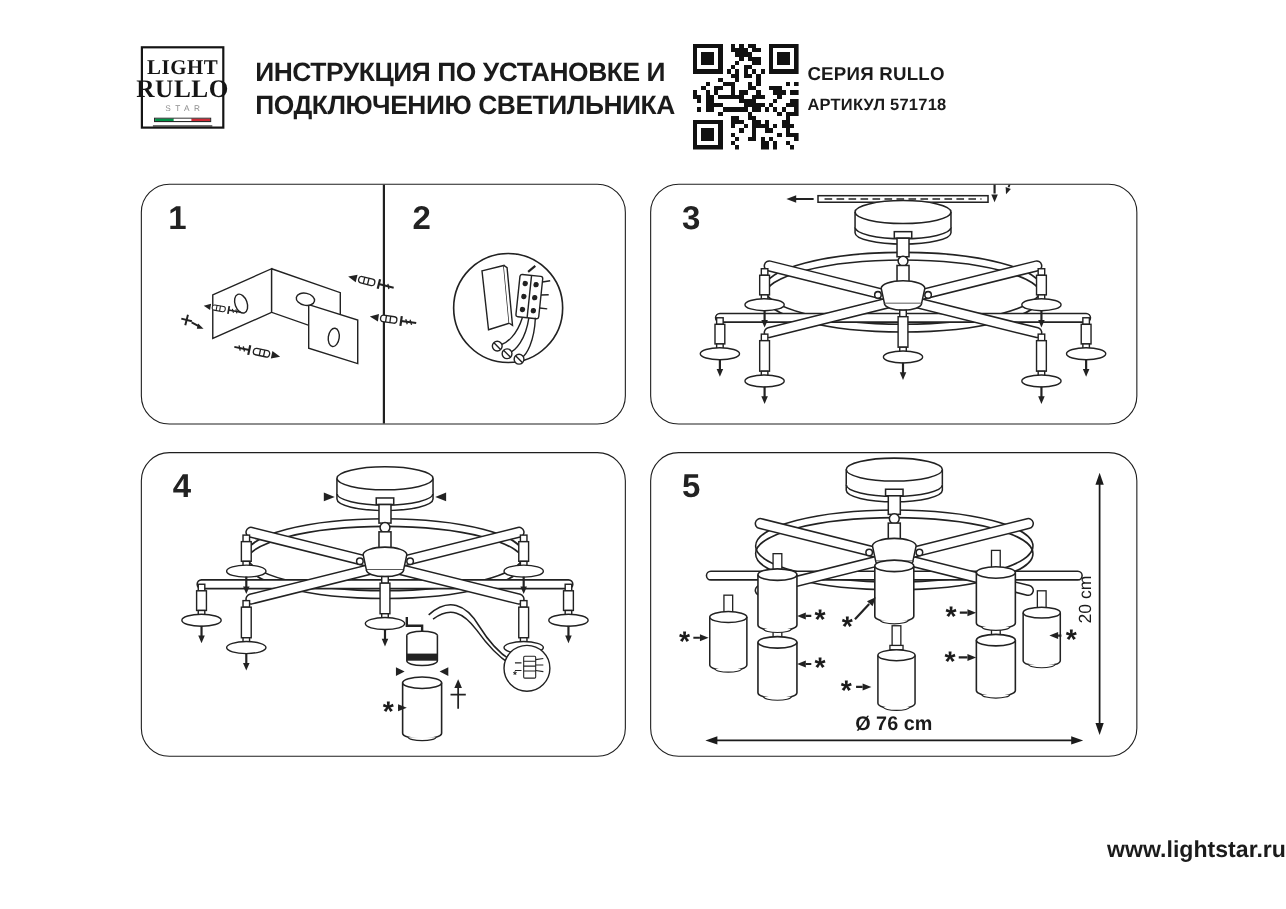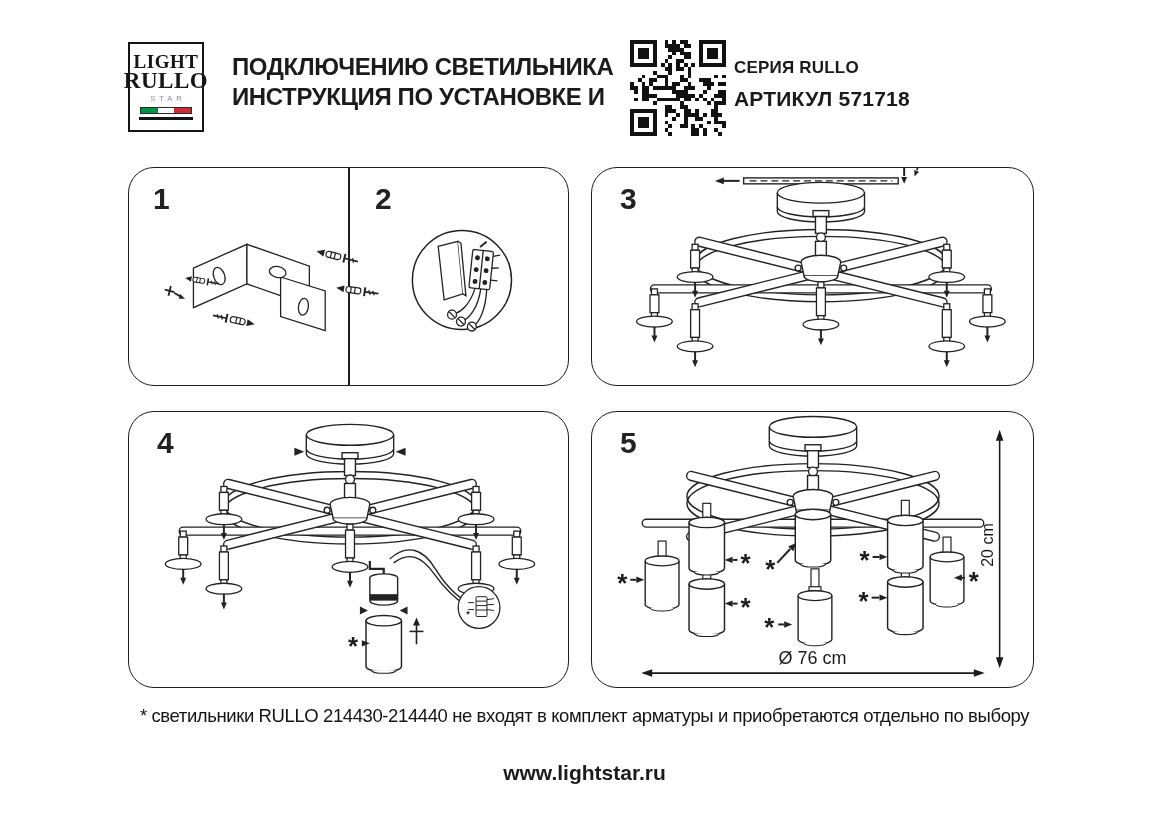--- a/index.html
+++ b/index.html
@@ -1,54 +1,54 @@
 <!DOCTYPE html>
 <html><head>
 <meta charset="utf-8">
 <style>
   html,body{margin:0;padding:0;background:#fff;}
   .page{position:relative;width:1169px;height:826px;background:#fff;overflow:hidden;
         font-family:"Liberation Sans",sans-serif;color:#1a1a1a;}
   
-  .logo-box{position:absolute;left:128px;top:42px;width:76px;height:90px;
+  .logo-box{position:absolute;left:128px;top:42px;width:76px;height:75px;
             border:2px solid #141414;display:flex;flex-direction:column;align-items:center;
             justify-content:flex-start;padding-top:9px;box-sizing:border-box;}
   .logo-l1{font-family:"Liberation Serif",serif;font-weight:700;font-size:19px;line-height:17px;letter-spacing:.5px;color:#151515;}
   .logo-l2{font-family:"Liberation Serif",serif;font-weight:700;font-size:23px;line-height:21px;letter-spacing:.5px;color:#151515;}
   .logo-l3{font-size:7.5px;letter-spacing:4px;color:#8d8d8d;margin-top:3px;margin-left:4px;}
   .logo-flag{width:52px;height:7px;border:1px solid #2a2a2a;display:flex;margin-top:4px;box-sizing:border-box;}
   .logo-flag .fg{flex:1;background:#009246;}
   .logo-flag .fw{flex:1;background:#ffffff;}
   .logo-flag .fr{flex:1;background:#ce2b37;}
   .logo-bar{width:54px;height:2.5px;background:#141414;margin-top:3px;}
   .doc-title{position:absolute;left:232px;top:52px;font-size:24px;font-weight:700;
              line-height:30px;letter-spacing:-.4px;color:#1b1b1b;}
   .qr{position:absolute;left:630px;top:40px;width:96px;height:96px;}
   .hdr-right{position:absolute;left:734px;top:58px;width:230px;text-align:left;}
   .series{font-size:17px;font-weight:700;letter-spacing:.2px;}
-  .article{font-size:21px;font-weight:700;margin-top:9px;letter-spacing:.2px;}
+  .article{font-size:15px;font-weight:700;margin-top:9px;letter-spacing:.2px;}
   
   .panel{position:absolute;border:1.6px solid #1f1f1f;border-radius:26px;box-sizing:border-box;background:#fff;}
   .p12{left:128px;top:167px;width:441px;height:219px;}
   .p3 {left:591px;top:167px;width:443px;height:219px;}
   .p4 {left:128px;top:411px;width:441px;height:277px;}
   .p5 {left:591px;top:411px;width:443px;height:277px;}
   .divider{position:absolute;left:219px;top:0;width:1.6px;height:100%;background:#1f1f1f;}
   .pnum{position:absolute;font-size:30px;font-weight:700;color:#222;}
   .pnum.n1{left:24px;top:14px;}
   .pnum.n2{left:246px;top:14px;}
   .pnum.n3{left:28px;top:14px;}
   .art{position:absolute;left:0;top:0;width:100%;height:100%;}
   .dim-v{position:absolute;left:366px;top:124px;width:60px;text-align:center;font-size:16px;
          transform:rotate(-90deg);transform-origin:center;color:#1b1b1b;}
-  .dim-h{position:absolute;left:0;right:0;top:236px;text-align:center;font-size:18px;color:#1b1b1b;}
+  .dim-h{position:absolute;left:0;right:0;top:236px;text-align:center;font-size:18px;color:#1b1b1b;font-weight:bold;}
   
   .footnote{position:absolute;left:0;right:0;top:705px;text-align:center;font-size:18.5px;
             letter-spacing:-.4px;color:#141414;}
-  .siteurl{position:absolute;left:0;right:0;top:761px;text-align:center;font-size:21px;font-weight:700;color:#1b1b1b;}
+  .siteurl{position:absolute;left:0;right:0;top:761px;text-align:right;font-size:21px;font-weight:700;color:#1b1b1b;}
   svg text.star{font-family:"Liberation Sans",sans-serif;font-weight:700;fill:#1b1b1b;}
 </style>
 </head>
 <body>
 
 <div class="page">
 
   <svg width="0" height="0" style="position:absolute" aria-hidden="true">
     <defs>
       <g id="g-core" stroke="#222" stroke-width="1.4" fill="none">
@@ -123,22 +123,22 @@
     <div class="logo-l3">STAR</div>
     <div class="logo-flag">
       <div class="fg"></div>
         <div class="fw"></div>
         <div class="fr"></div>
     </div>
     <div class="logo-bar"></div>
   </div>
 
   <div class="doc-title">
+    <div>ИНСТРУКЦИЯ ПО УСТАНОВКЕ И</div>
     <div>ПОДКЛЮЧЕНИЮ СВЕТИЛЬНИКА</div>
-    <div>ИНСТРУКЦИЯ ПО УСТАНОВКЕ И</div>
   </div>
 
   <div class="qr"><svg width="96" height="96" viewBox="0 0 25 25" shape-rendering="crispEdges" fill="#111">
         <rect x="0" y="0" width="1" height="1"></rect>
         <rect x="1" y="0" width="1" height="1"></rect>
         <rect x="2" y="0" width="1" height="1"></rect>
         <rect x="3" y="0" width="1" height="1"></rect>
         <rect x="4" y="0" width="1" height="1"></rect>
         <rect x="5" y="0" width="1" height="1"></rect>
         <rect x="6" y="0" width="1" height="1"></rect>
@@ -615,16 +615,15 @@
         <polygon points="410,18 406.2,29 413.8,29"></polygon>
         <polygon points="410,258 406.2,247 413.8,247"></polygon>
         <polygon points="49,263 60,259.2 60,266.8"></polygon>
         <polygon points="395,263 384,259.2 384,266.8"></polygon>
       </g>
     </svg>
     <div class="dim-v">20 cm</div>
     <div class="dim-h">Ø 76 cm</div>
   </div>
 
-  <div class="footnote">* светильники RULLO 214430-214440 не входят в комплект арматуры и приобретаются отдельно по выбору</div>
   <div class="siteurl">www.lightstar.ru</div>
 
 </div>
 
 </body></html>

